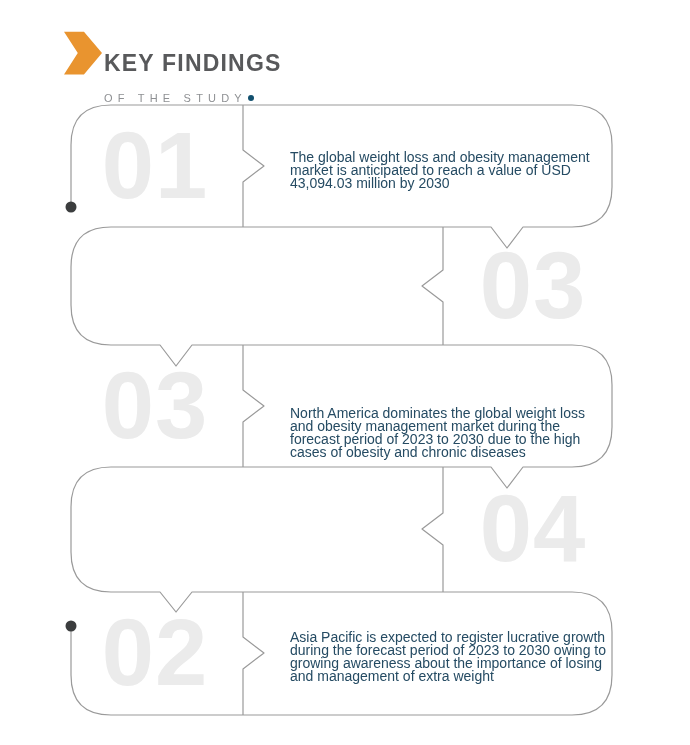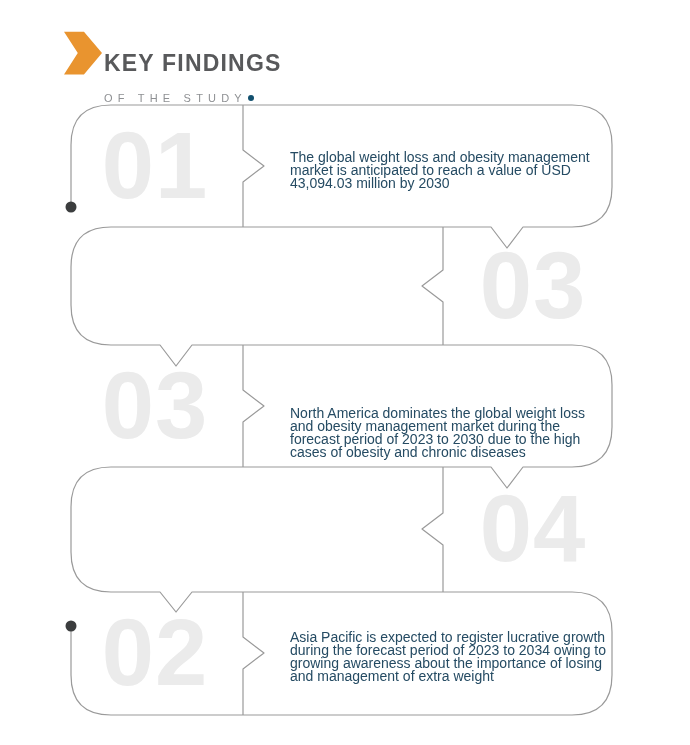--- a/index.html
+++ b/index.html
@@ -96,15 +96,15 @@
   </div>
 
   <div class="num n1">01</div>
   <div class="num n2">03</div>
   <div class="num n3">03</div>
   <div class="num n4">04</div>
   <div class="num n5">02</div>
 
   <div class="txt t1">The global weight loss and obesity management market is anticipated to reach a value of USD 43,094.03 million by 2030</div>
   <div class="txt t3">North America dominates the global weight loss and obesity management market during the forecast period of 2023 to 2030 due to the high cases of obesity and chronic diseases</div>
-  <div class="txt t5">Asia Pacific is expected to register lucrative growth during the forecast period of 2023 to 2034 owing to growing awareness about the importance of losing and management of extra weight</div>
+  <div class="txt t5">Asia Pacific is expected to register lucrative growth during the forecast period of 2023 to 2030 owing to growing awareness about the importance of losing and management of extra weight</div>
 
 </div>
 
 </body></html>

